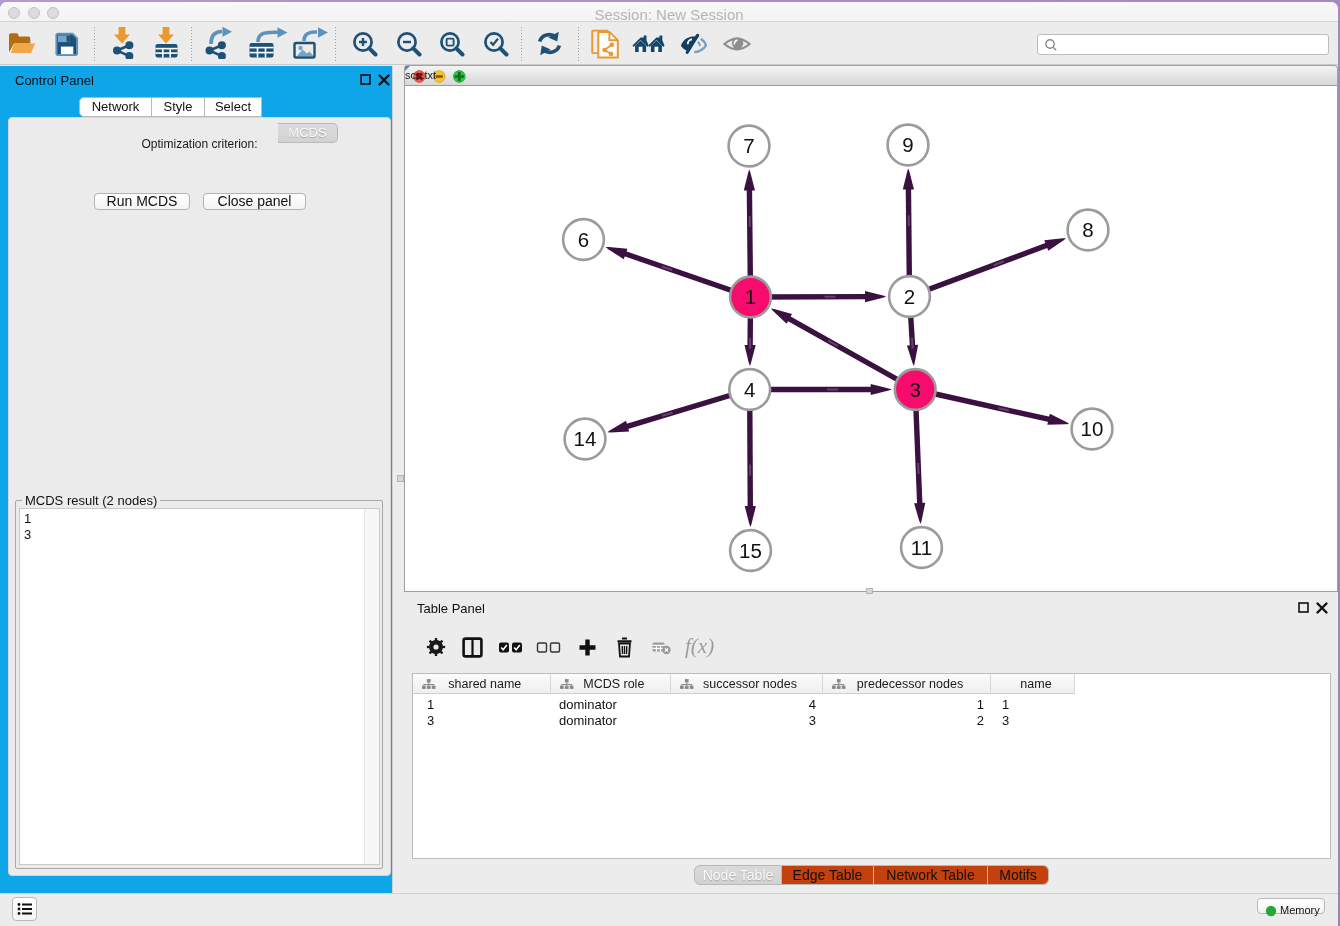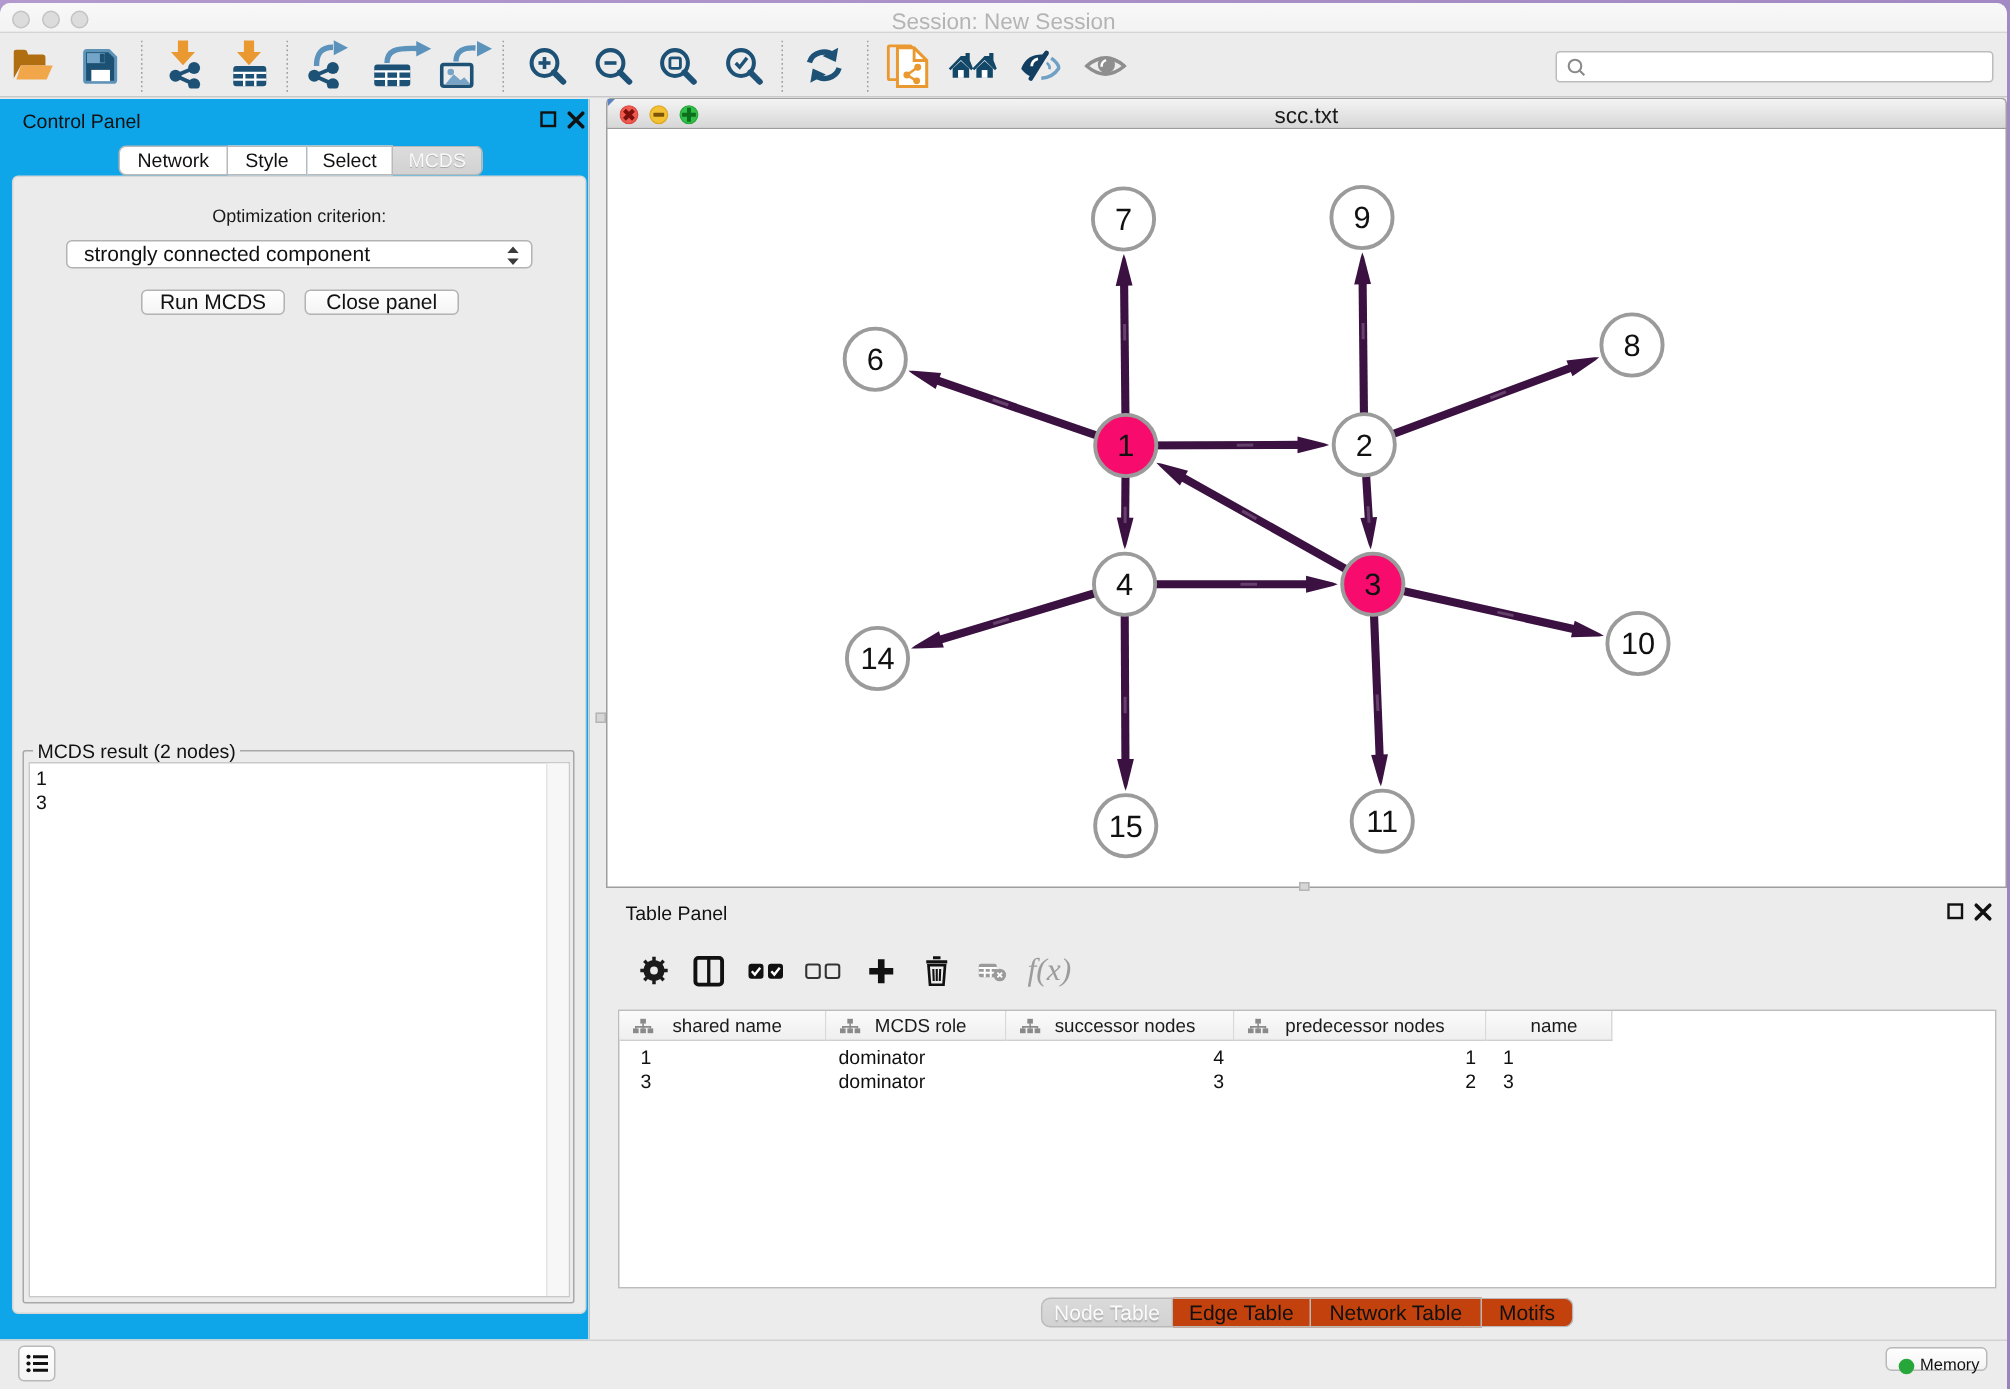--- a/index.html
+++ b/index.html
@@ -24,21 +24,21 @@
 #tabpanelbody { left:8px; top:51px; width:383px; height:759px; background:#ebebeb; border:1px solid #d6d6d6; border-radius:4px; }
 #optlabel { left:0; top:71px; width:399px; text-align:center; font-size:12px; color:#1a1a1a; }
 #optselect { left:44px; top:94px; width:311px; height:19px; background:#fff; border:1px solid #b3b3b3; border-radius:4px; font-size:14px; color:#111; line-height:17px; padding-left:11px; }
 .btn { position:absolute; height:17px; background:linear-gradient(#ffffff,#f4f4f4); border:1px solid #b3b3b3; border-radius:4px; font-size:14px; color:#111; text-align:center; line-height:15px; }
 #groupbox { left:15px; top:434px; width:368px; height:369px; border:1px solid #a8a8a8; border-radius:2px; }
 #grouplabel { left:22px; top:427px; background:#ececec; padding:0 3px; font-size:13px; color:#111; }
 #resultbox { left:19px; top:442px; width:361px; height:357px; background:#fff; border:1px solid #c9c9c9; font-size:13px; color:#111; line-height:16px; padding:2px 0 0 4px; }
 #rscroll { left:364px; top:443px; width:15px; height:355px; background:#f7f7f7; border-left:1px solid #e4e4e4; }
 #nettitle { left:404px; top:65px; width:934px; height:21px; background:linear-gradient(#f4f4f4,#d7d7d7); border:1px solid #a2a2a2; border-bottom:1px solid #9c9c9c; border-radius:4px 4px 0 0; }
 #netcanvas { left:404px; top:86px; width:934px; height:506px; background:#fff; border:1px solid #9e9e9e; border-top:none; }
-#nettext { position:absolute; width:100%; text-align:center; top:3px; font-size:15px; color:#1a1a1a; }
+#nettext { position:absolute; width:100%; text-align:left; top:3px; font-size:11px; color:#1a1a1a; }
 
 #tpanel { left:394px; top:595px; width:944px; height:298px; background:#ececec; }
 #tbl { left:412px; top:673px; width:919px; height:186px; background:#fff; border:1px solid #bcbcbc; }
 .th { position:absolute; top:0; height:20px; background:linear-gradient(#fbfbfb,#efefef); border-right:1px solid #d9d9d9; border-bottom:1px solid #cfcfcf; font-size:12.5px; color:#1a1a1a; text-align:center; line-height:20px; padding-left:7px; }
 .td { position:absolute; font-size:13px; color:#111; height:15px; line-height:15px; }
 .btab { position:absolute; top:865px; height:20px; background:#c2410c; border:1px solid #b9b9b9; font-size:14px; color:#111; text-align:center; line-height:19px; }
 .btab.sel { background:linear-gradient(#dadada,#d2d2d2); color:#fafafa; text-shadow:0 1px 1px #a8a8a8; }
 
 #statusbar { left:0; top:893px; width:1338px; height:33px; background:#ececec; border-top:1px solid #d2d2d2; }
 #memBtn { left:1257px; top:898px; width:68px; height:16px; background:linear-gradient(#fff,#f3f3f3); border:1px solid #b9b9b9; border-radius:4px; font-size:11px; color:#111; }
@@ -180,27 +180,22 @@
   <svg class="wicon" style="left:359px;top:7px" width="14" height="14" viewBox="0 0 14 14">
       <rect x="2" y="2" width="9" height="9" fill="none" stroke="#111" stroke-width="1.6"></rect>
     </svg>
   <svg class="wicon" style="left:377px;top:7px" width="14" height="14" viewBox="0 0 14 14">
       <path d="M2.5 2.5 L11.5 11.5 M11.5 2.5 L2.5 11.5" stroke="#111" stroke-width="2.4" stroke-linecap="round"></path>
     </svg>
   <div id="tabpanelbody" class="abs"></div>
   <div class="seg" style="left:79px; width:73px; border-radius:5px 0 0 5px;">Network</div>
   <div class="seg" style="left:152px; width:53px; border-left:none;">Style</div>
   <div class="seg" style="left:205px; width:57px; border-left:none;">Select</div>
-  <div class="seg sel" style="left:262px; width:60px; border-left:none; border-radius:0 5px 5px 0;">MCDS</div>
+  <div class="seg sel" style="left:278px; width:60px; border-left:none; border-radius:0 5px 5px 0;margin-top:26px;">MCDS</div>
   <div id="optlabel" class="abs">Optimization criterion:</div>
-  <div id="optselect" class="abs">strongly connected component
-    <svg width="12" height="15" style="position:absolute; right:6px; top:2px" viewBox="0 0 12 15">
-        <path d="M2.2 5.6 L6 1.4 L9.8 5.6 Z M2.2 9.4 L6 13.6 L9.8 9.4 Z" fill="#3a3a3a"></path>
-      </svg>
-  </div>
   <div class="btn" style="left:94px; top:127px; width:96px;">Run MCDS</div>
   <div class="btn" style="left:203px; top:127px; width:103px;">Close panel</div>
   <div id="groupbox" class="abs"></div>
   <div id="grouplabel" class="abs">MCDS result (2 nodes)</div>
   <div id="resultbox" class="abs">1<br>3</div>
   <div id="rscroll" class="abs"></div>
 </div>
 <div id="nettitle" class="abs">
   <svg style="position:absolute;left:0px;top:0px" width="5" height="5" viewBox="0 0 5 5">
       <path d="M0 0 L5 0 L0 5 Z" fill="#5b83c0"></path>

